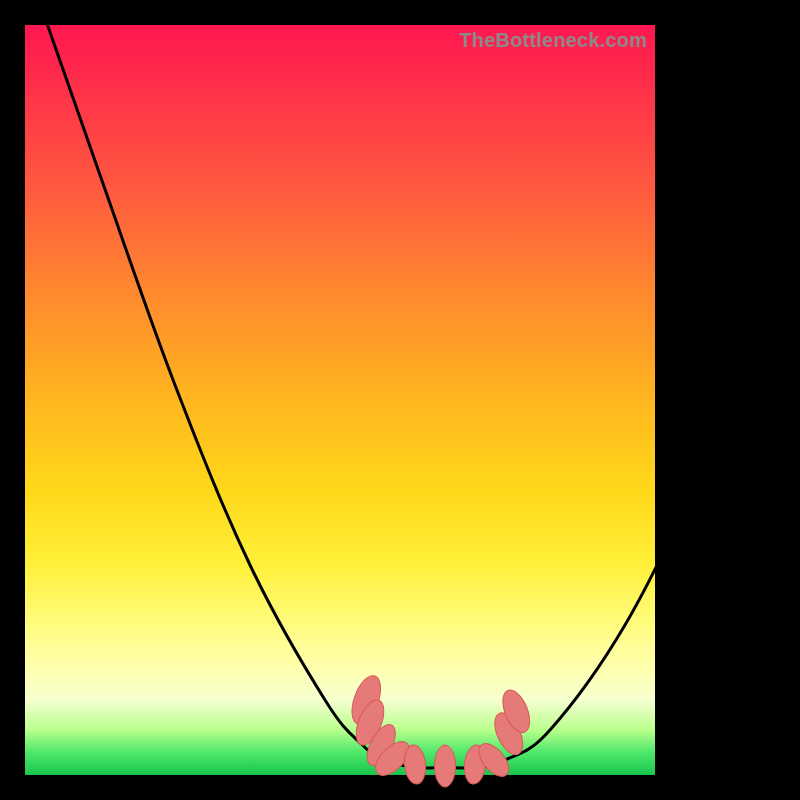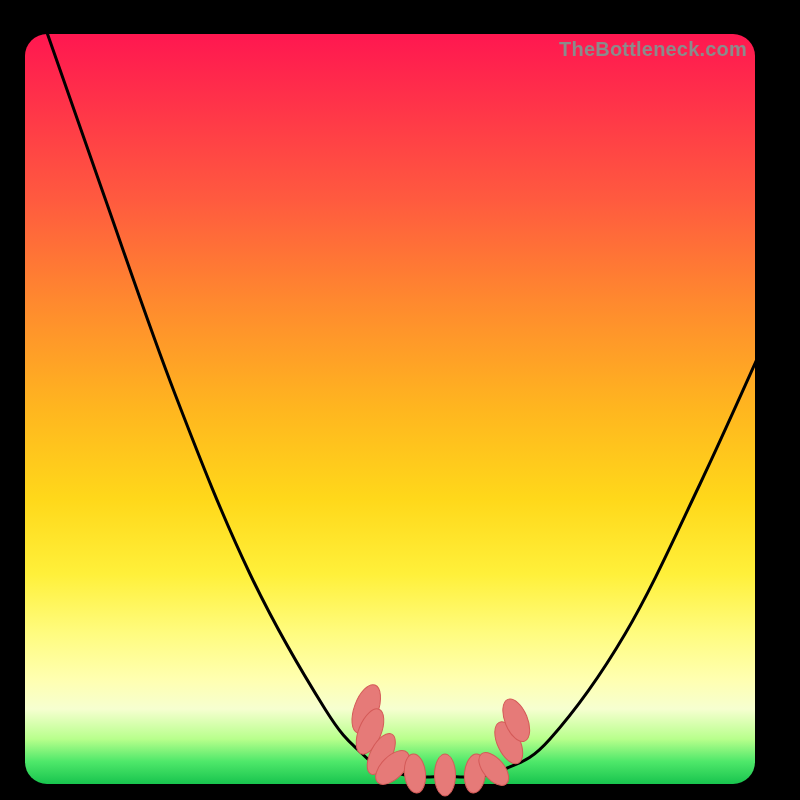--- a/index.html
+++ b/index.html
@@ -13,41 +13,40 @@
   }
   .frame {
     position: relative;
     width: 800px;
     height: 800px;
     background: #000;
   }
   .plot-area {
     position: absolute;
     left: 25px;
-    top: 34px;
-    width: 730px;
+    top: 25px;
+    width: 630px;
     height: 750px;
     
     background: linear-gradient(
       to bottom,
       #ff1750 0%,
       #ff2f4a 8%,
       #ff5a3f 22%,
       #ff8a2e 36%,
       #ffb61f 50%,
       #ffd81a 62%,
       #fff03a 72%,
       #fffc80 80%,
       #ffffb0 86%,
       #f6ffd0 90%,
       #b8ff8c 94%,
       #4fe86a 97%,
       #18c44e 100%
     );
-    border-radius: 22px;
   }
   .watermark {
     position: absolute;
     top: 4px;
     right: 8px;
     color: #8b8b8b;
     font-size: 20px;
     font-weight: 600;
     letter-spacing: 0.2px;
     user-select: none;

